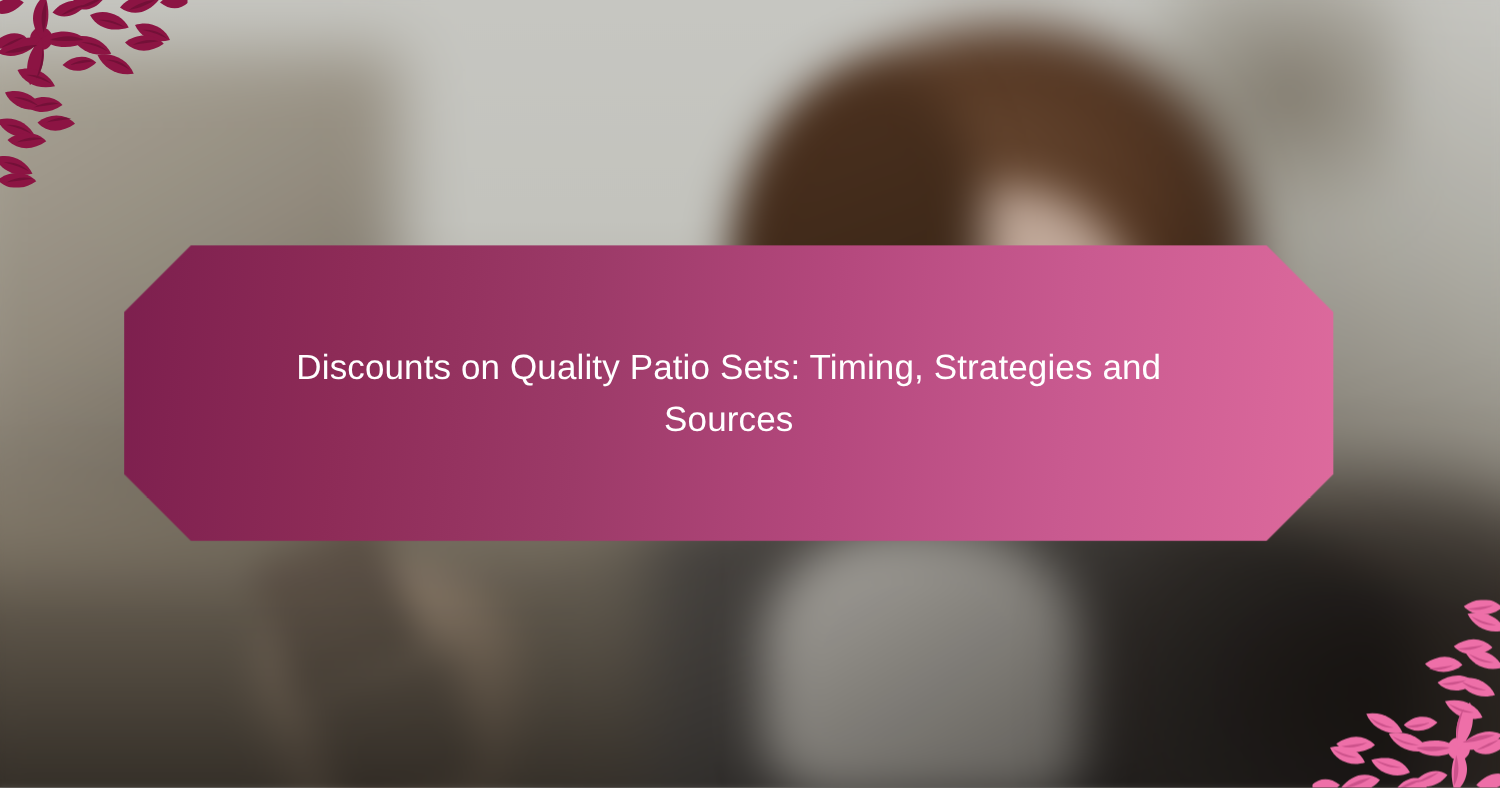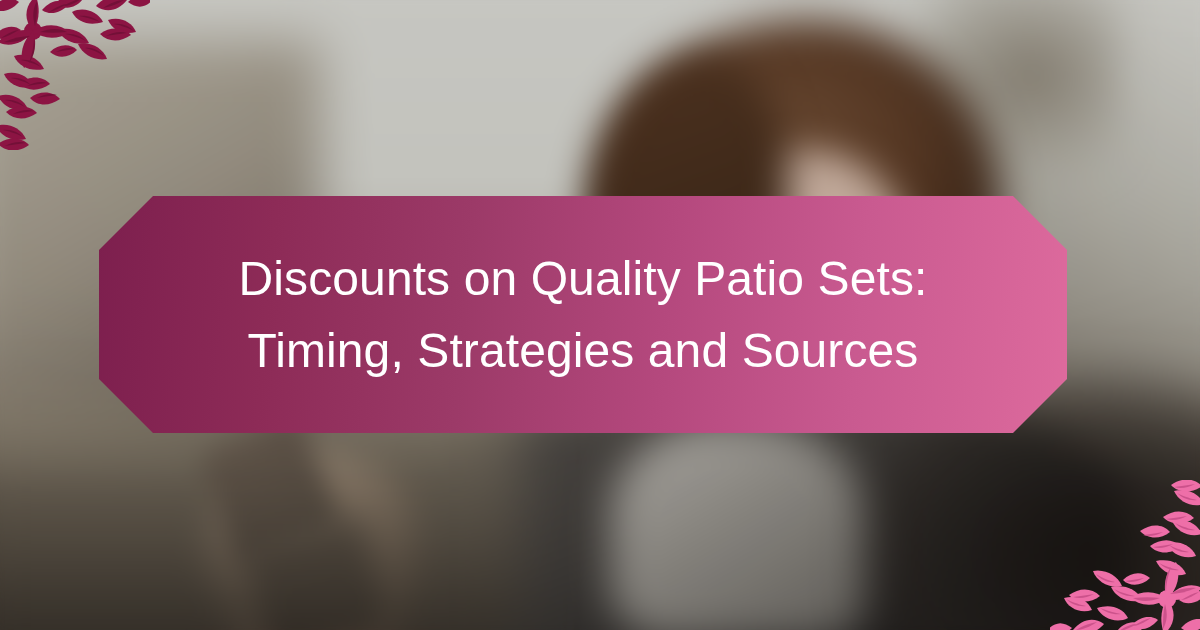--- a/index.html
+++ b/index.html
@@ -100,21 +100,21 @@
 
   
   .banner{
     position:absolute;left:99px;top:196px;width:968px;height:237px;
     background:linear-gradient(95deg,#7d1f4e 0%,#8d2b57 18%,#9c3a68 38%,#b4487d 58%,#c95a90 78%,#dd6a9d 100%);
     clip-path:polygon(54px 0,calc(100% - 54px) 0,100% 54px,100% calc(100% - 54px),calc(100% - 54px) 100%,54px 100%,0 calc(100% - 54px),0 54px);
     display:flex;align-items:center;justify-content:center;
   }
   .banner-title{
     margin:0;padding:0 70px;
-    font-size:48px;line-height:1.48;font-weight:400;
+    font-size:28px;line-height:1.48;font-weight:400;
     color:#ffffff;text-align:center;letter-spacing:.1px;
     max-width:760px;
   }
 </style>
 </head>
 <body>
 
 <div class="stage">
 
   <div class="photo">

